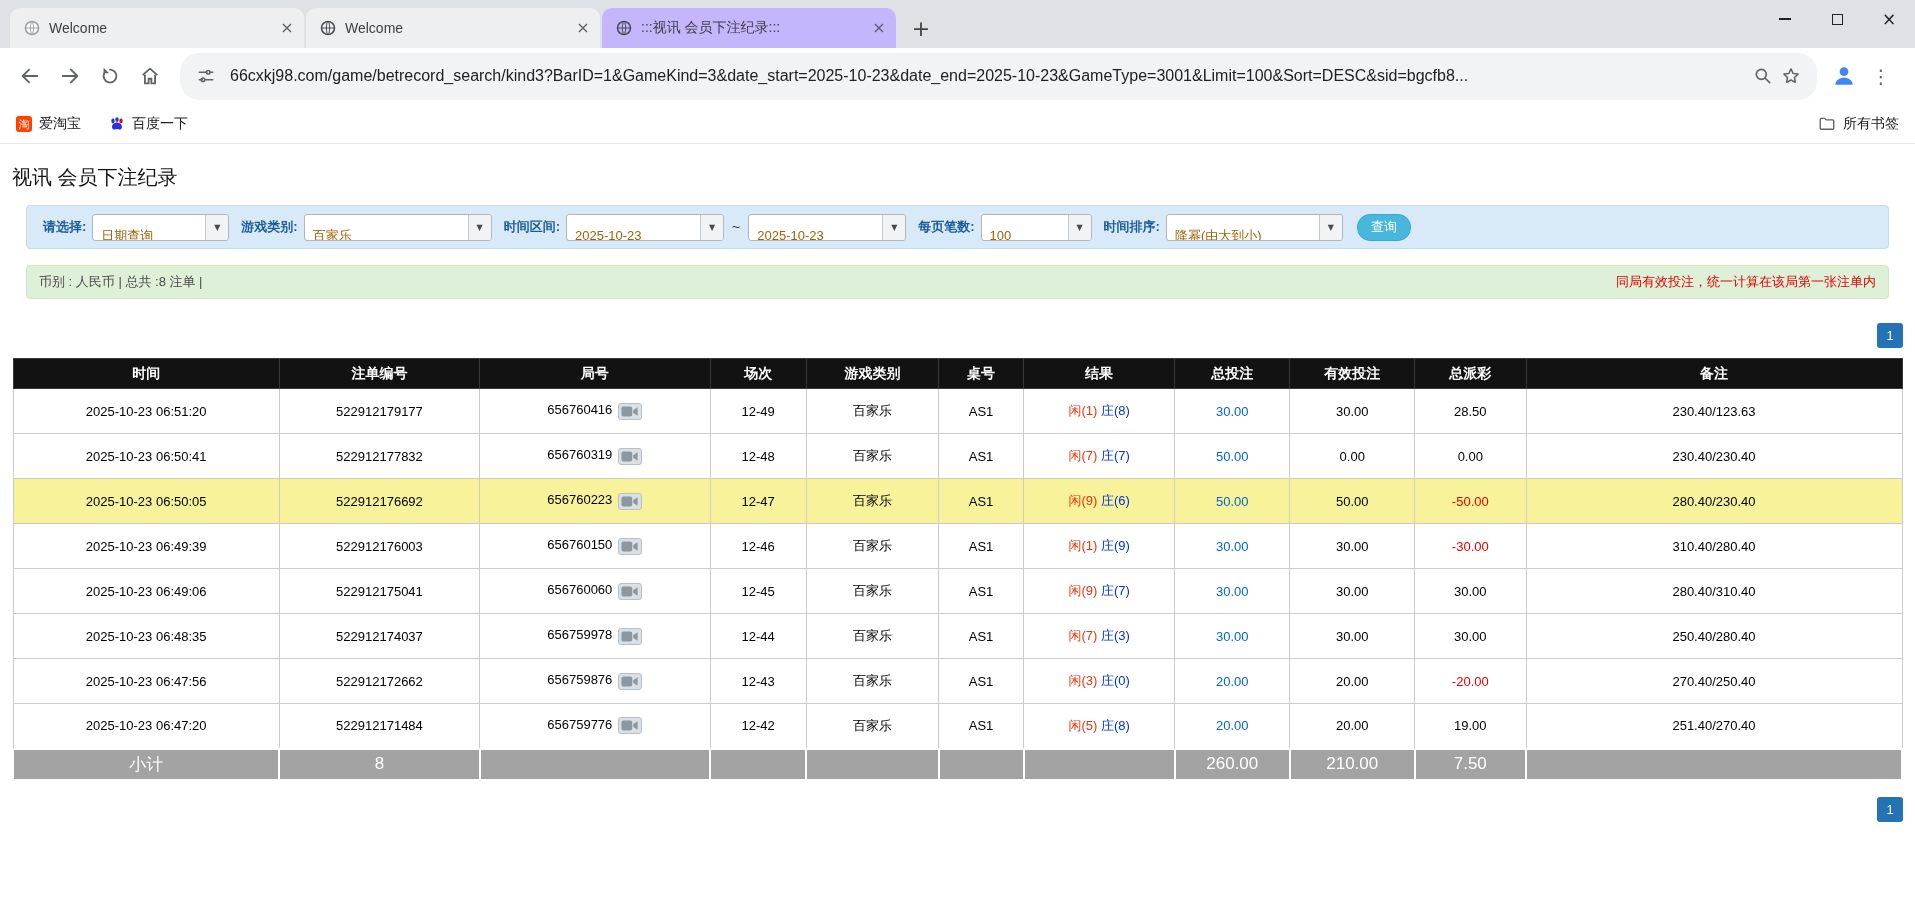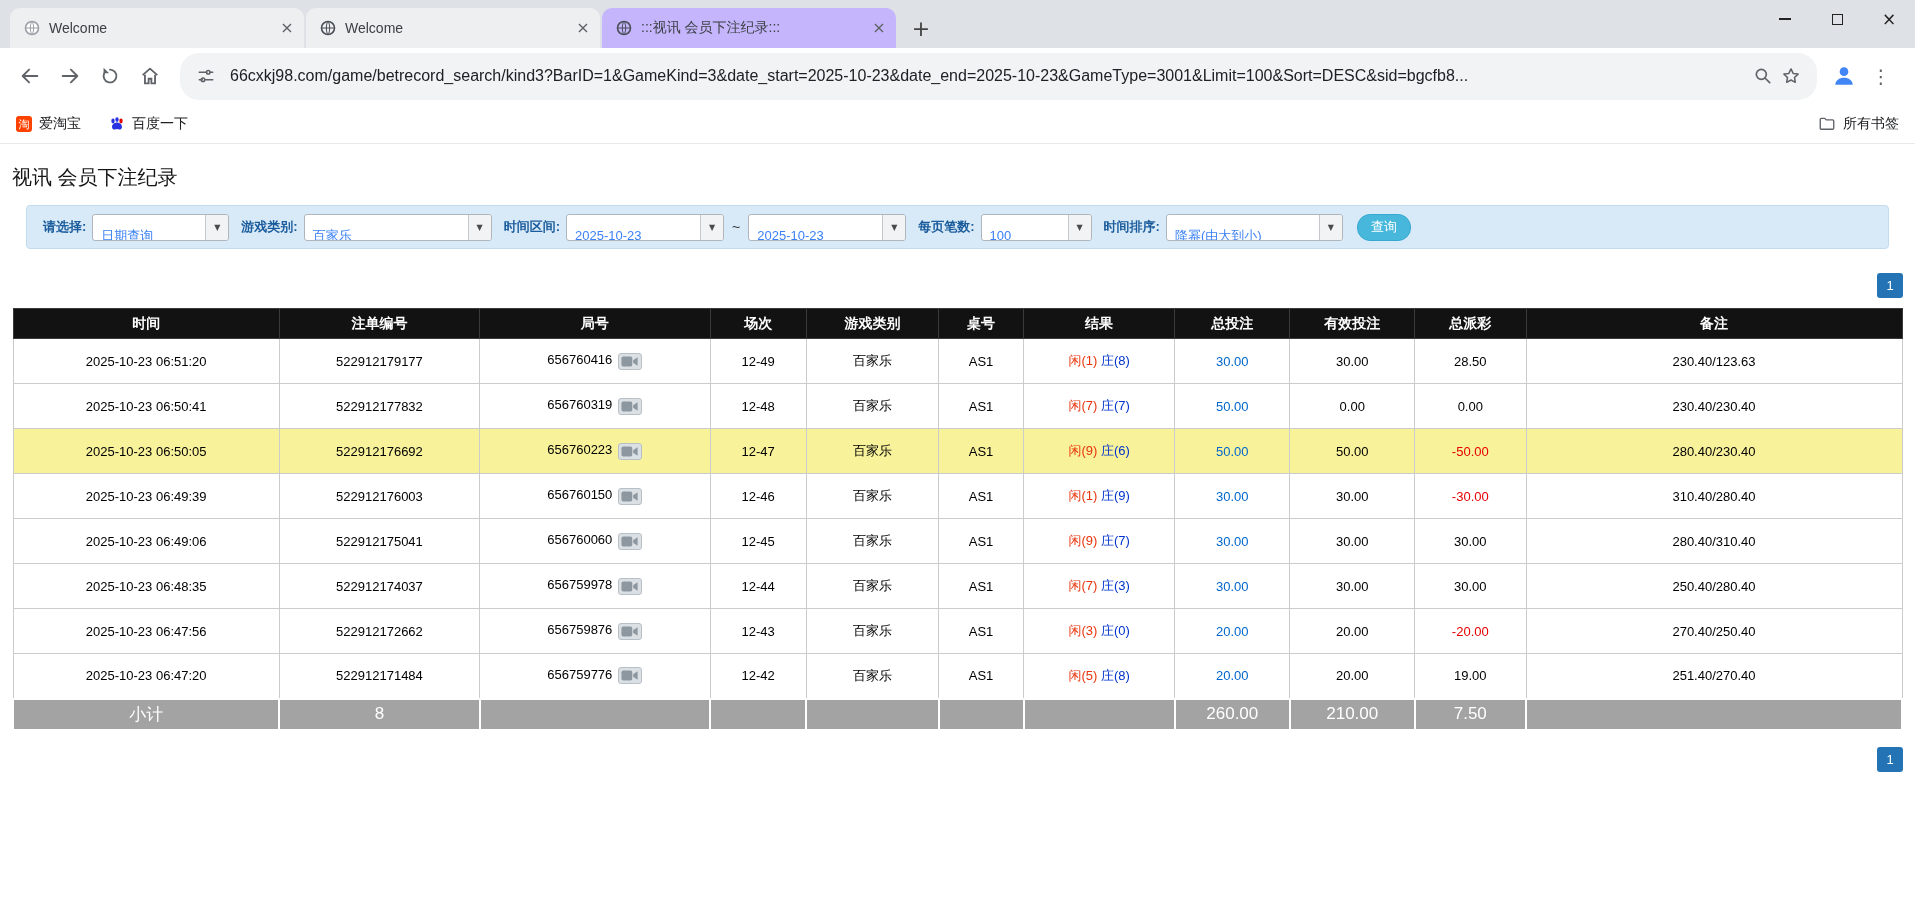--- a/index.html
+++ b/index.html
@@ -41,21 +41,21 @@
   .bookmark.all-bookmarks { margin-right:0; }
 
   
   .page { padding-top:20px; }
   .page-title { font-size:20px; font-weight:400; color:#141414; margin:0 0 14px 12px; }
 
   .filter-bar { margin:0 26px; height:44px; background:var(--filter-bg,#d8eaf7); border:1px solid #c2dcee;
                 border-radius:4px; display:flex; align-items:center; padding:0 10px; gap:6px; }
   .f-label { font-size:13px; font-weight:bold; color:var(--label-blue,#1a5b9c); margin-left:6px; white-space:nowrap; }
   .combobox { display:inline-flex; height:27px; background:#fff; border:1px solid #b0b6bc; border-radius:3px; overflow:hidden; flex:0 0 auto; }
-  .cb-text { flex:1; font-size:13px; color:#3b82f6; line-height:25px; padding:8px 8px; white-space:nowrap; overflow:hidden; }
+  .cb-text { flex:1; font-size:13px; color:#a16207; line-height:25px; padding:8px 8px; white-space:nowrap; overflow:hidden; }
   .cb-btn { width:23px; background:#f2f3f4; border-left:1px solid #c4c8cc; display:flex; align-items:center; justify-content:center; }
   .cb-arrow { font-size:8px; color:#4a4a4a; }
   .w137{width:137px}.w188{width:188px}.w158{width:158px}.w111{width:111px}.w177{width:177px}
   .tilde { font-size:14px; color:#333; margin:0 2px; }
   .search-btn { margin-left:8px; height:27px; padding:0 13px; background:var(--search-button-bg,#47b8dc); color:#fff;
                 border:1px solid #35a9cf; border-radius:13px; font-size:13px; font-family:inherit; cursor:pointer; }
 
   .info-bar { margin:16px 26px 0; height:34px; background:var(--info-bg,#dff0d8); border:1px solid #d0e6c4;
               border-radius:4px; display:flex; align-items:center; justify-content:space-between; padding:0 12px; }
   .info-left { font-size:13px; color:#4a4a4a; }
@@ -260,20 +260,24 @@
     <div class="combobox w177">
       <span class="cb-text">降幂(由大到小)</span>
       <span class="cb-btn">
           <span class="cb-arrow glyph">▼</span>
         </span>
     </div>
 
     <button class="search-btn">查询</button>
   </div>
 
+  <div class="info-bar">
+    <span class="info-left">币别 : 人民币 | 总共 :8 注单 |</span>
+    <span class="info-right">同局有效投注，统一计算在该局第一张注单内</span>
+  </div>
 
   <div class="pagination top">
     <span class="page-btn">1</span>
   </div>
 
   <table class="bet-table">
     <colgroup>
       <col style="width:14.1%">
         <col style="width:10.6%">
         <col style="width:12.2%">

